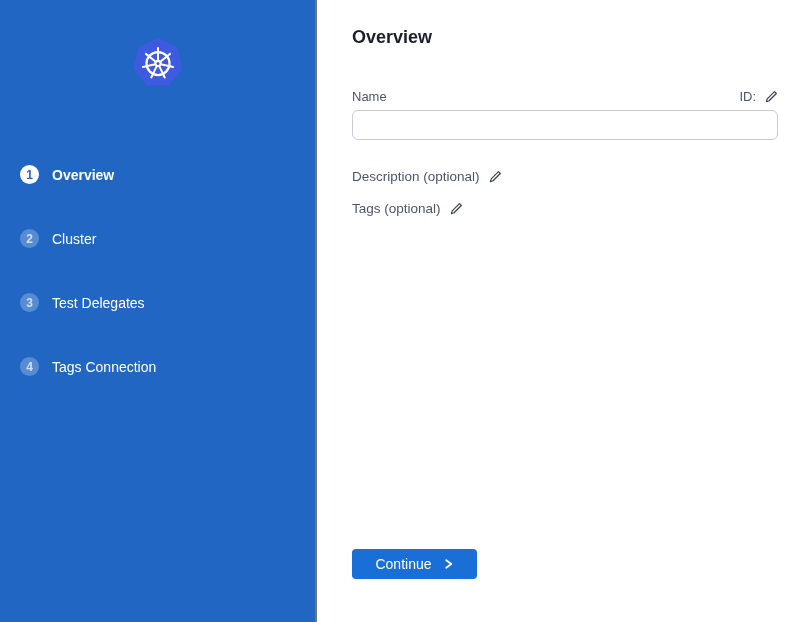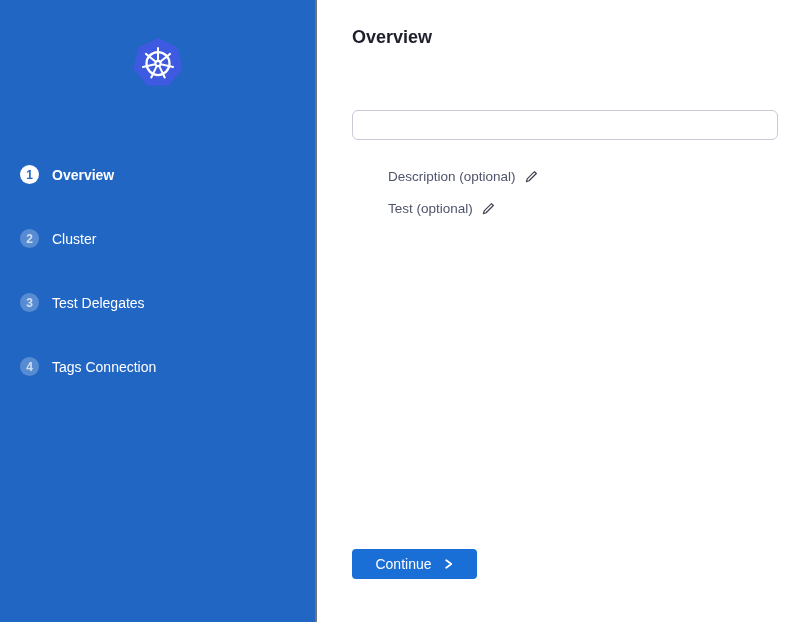--- a/index.html
+++ b/index.html
@@ -65,21 +65,21 @@
     width:426px; height:30px;
     border:1px solid #c9cad7; border-radius:6px;
     background:#ffffff;
     font-family:"Liberation Sans", sans-serif;
     font-size:13px; color:#22242f;
     padding:0 10px; outline:none;
   }
   .opt-row {
     position:absolute; left:0;
     display:flex; align-items:center; gap:9px;
-    font-size:13.5px; color:#50546a;margin-left:36px;
+    font-size:13.5px; color:#50546a;
   }
   .desc-row { top:169px; }
   .tags-row { top:201px; }
 
   .continue-btn {
     position:absolute; top:549px; left:0;
     height:30px; min-width:125px;
     display:flex; align-items:center; justify-content:center; gap:11px;
     background:var(--accent, #1a6fd6);
     border:none; border-radius:4px; cursor:pointer;
@@ -129,34 +129,45 @@
       <span class="step-circle">4</span>
       <span class="step-label">Tags Connection</span>
     </div>
   </div>
 </div>
 
 <div class="main">
 
   <div class="page-heading">Overview</div>
 
+  <div class="name-row">
+    <span>Name</span>
+    <span class="id-group">
+      <span>ID:</span>
+      <button class="edit-btn">
+        <svg width="13" height="13" viewBox="0 0 14 14">
+          <path d="M10.2 1.8 L12.2 3.8 L4.4 11.6 L1.5 12.5 L2.4 9.6 Z" fill="none" stroke="#3f4250" stroke-width="1.3" stroke-linejoin="round"></path>
+        </svg>
+      </button>
+    </span>
+  </div>
 
   <input class="text-input" type="text" placeholder="" style="">
 
   <div class="opt-row desc-row">
     <span>Description (optional)</span>
     <button class="edit-btn">
       <svg width="13" height="13" viewBox="0 0 14 14">
         <path d="M10.2 1.8 L12.2 3.8 L4.4 11.6 L1.5 12.5 L2.4 9.6 Z" fill="none" stroke="#3f4250" stroke-width="1.3" stroke-linejoin="round"></path>
       </svg>
     </button>
   </div>
 
   <div class="opt-row tags-row">
-    <span>Test (optional)</span>
+    <span>Tags (optional)</span>
     <button class="edit-btn">
       <svg width="13" height="13" viewBox="0 0 14 14">
         <path d="M10.2 1.8 L12.2 3.8 L4.4 11.6 L1.5 12.5 L2.4 9.6 Z" fill="none" stroke="#3f4250" stroke-width="1.3" stroke-linejoin="round"></path>
       </svg>
     </button>
   </div>
 
   <button class="continue-btn">
     <span>Continue</span>
     <svg width="11" height="12" viewBox="0 0 12 13">

